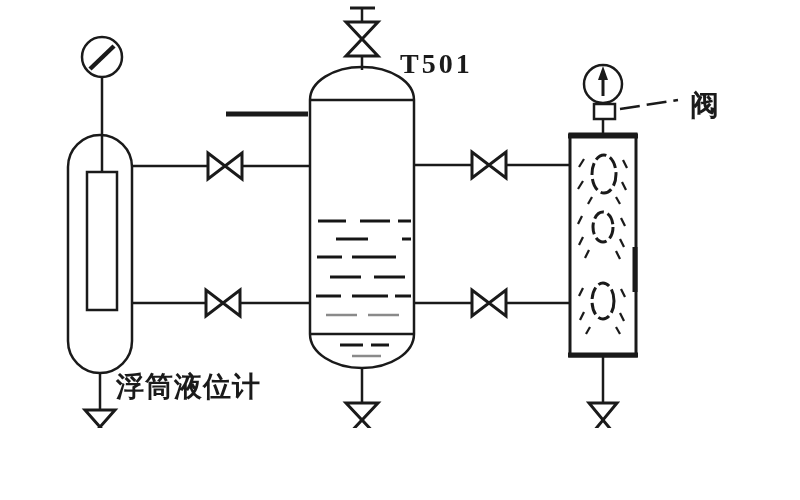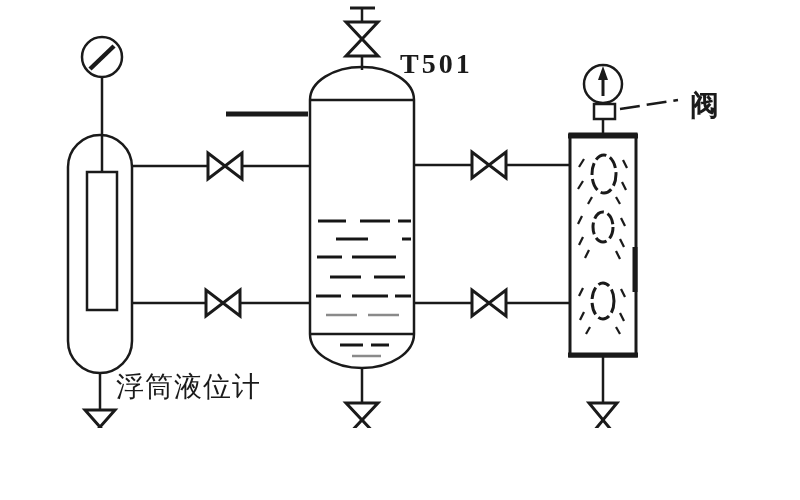--- a/index.html
+++ b/index.html
@@ -9,21 +9,21 @@
   svg line,svg path,svg rect,svg ellipse,svg circle,svg polygon{stroke:#1a1a1a;fill:none;stroke-width:2.5;}
   .w3{stroke-width:3;} .w4{stroke-width:4.5;} .w5{stroke-width:5;}
   .white{fill:#ffffff;} .filled{fill:#1a1a1a;stroke:none;}
   .dash{stroke-width:3;stroke:#161616;}
   .dash-light{stroke-width:2.5;stroke:#8a8a8a;}
   .gray{stroke:#9a9a9a;}
   .tick{stroke-width:2.2;}
   .label{position:absolute;white-space:nowrap;}
   .lbl-t501{left:400px;top:48px;font-family:"Liberation Serif",serif;font-weight:bold;
             font-size:28px;letter-spacing:3px;}
-  .lbl-float{left:116px;top:368px;font-size:28px;font-weight:400;letter-spacing:1px;}
+  .lbl-float{left:116px;top:368px;font-size:28px;font-weight:700;letter-spacing:1px;}
   .lbl-glass{left:648px;top:220px;font-size:27px;font-weight:600;line-height:40px;}
   .lbl-valve{left:690px;top:86px;font-size:29px;font-weight:600;}
 </style>
 </head>
 <body>
 
 <div class="canvas">
   <svg width="800" height="500" viewBox="0 0 800 500">
 
     <g>

